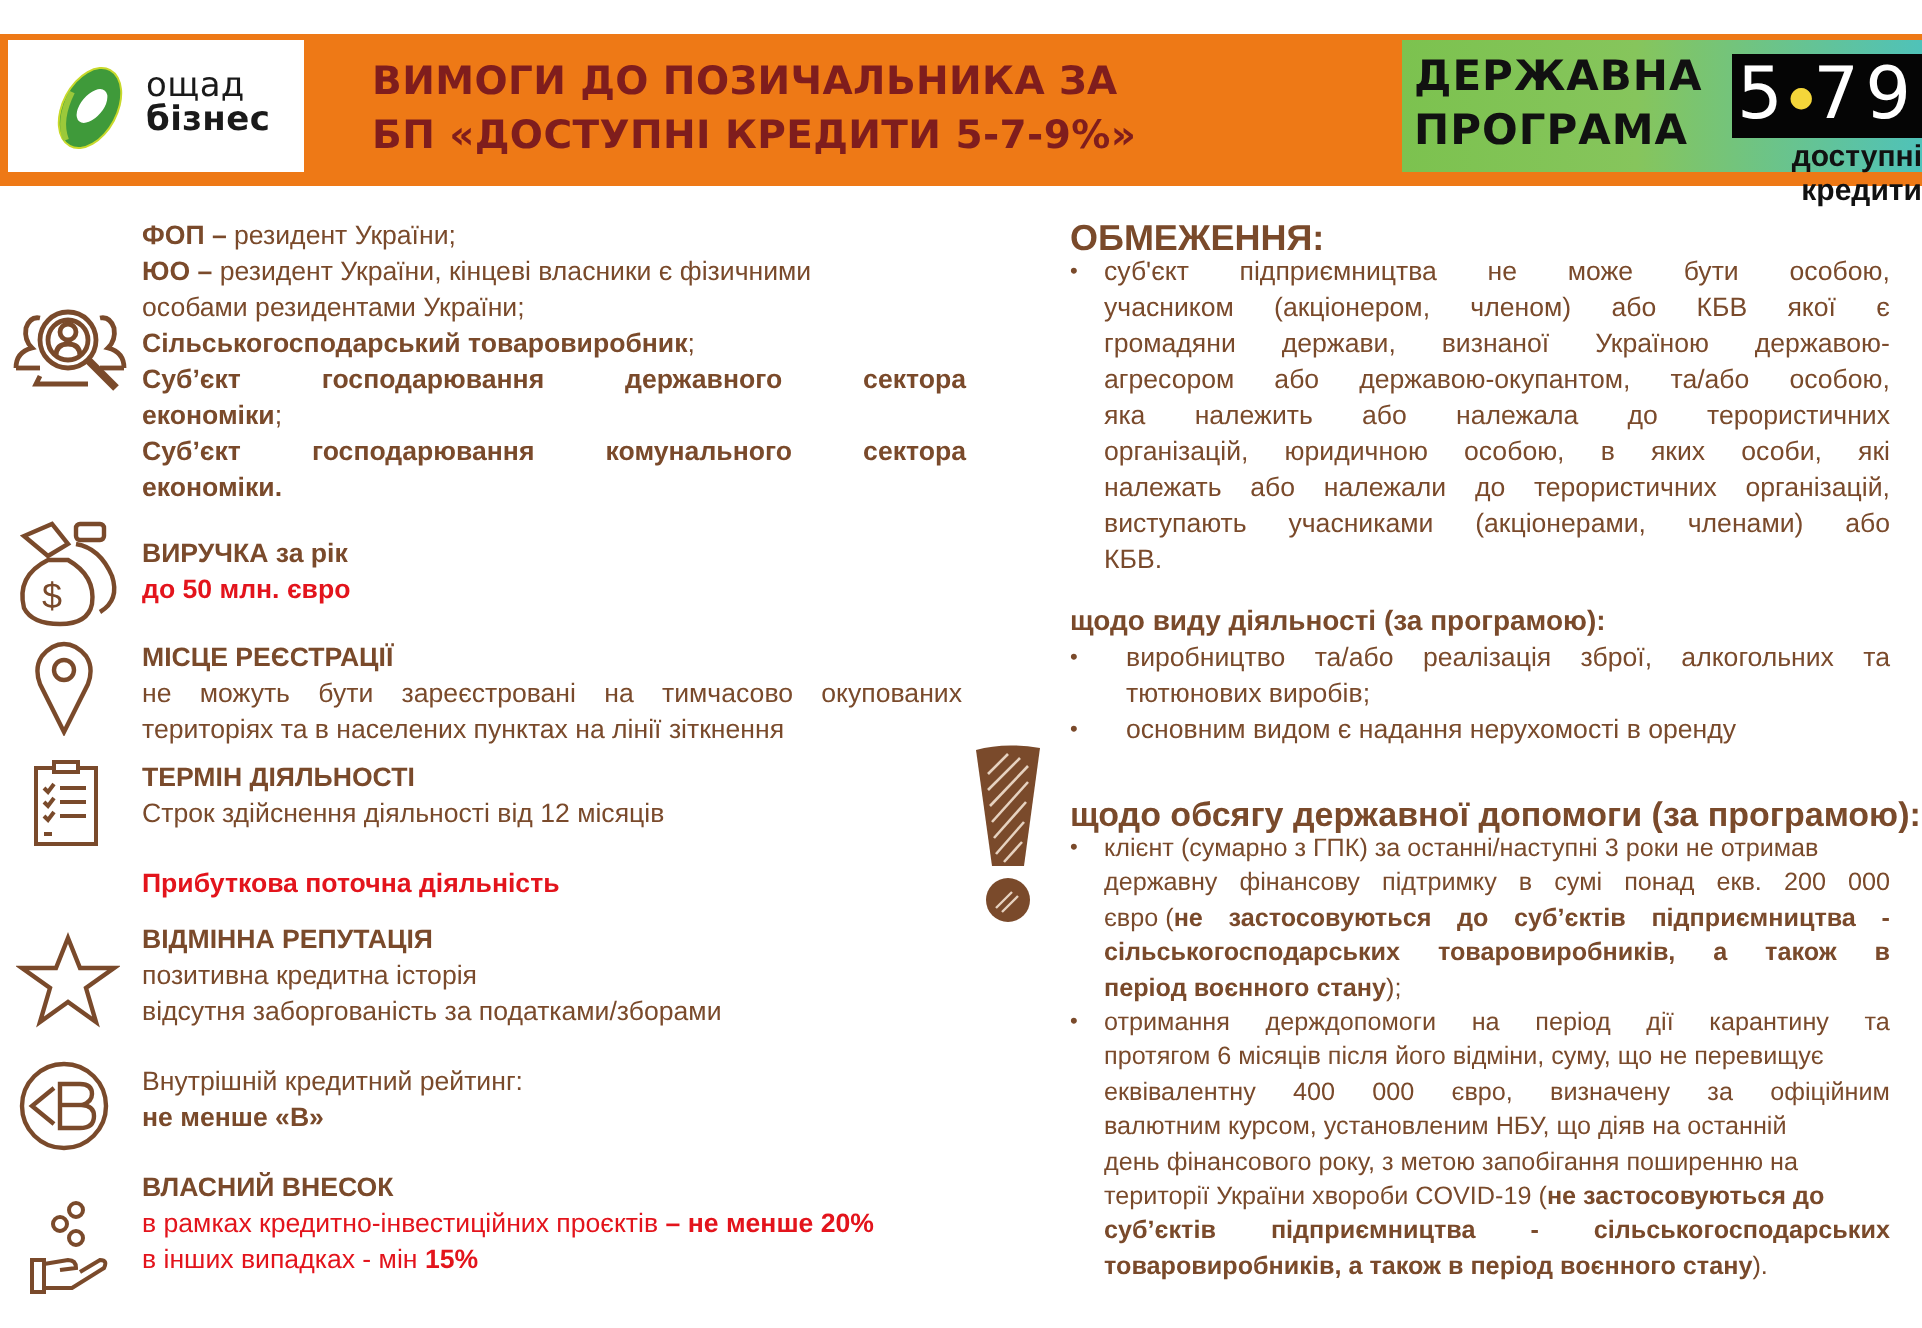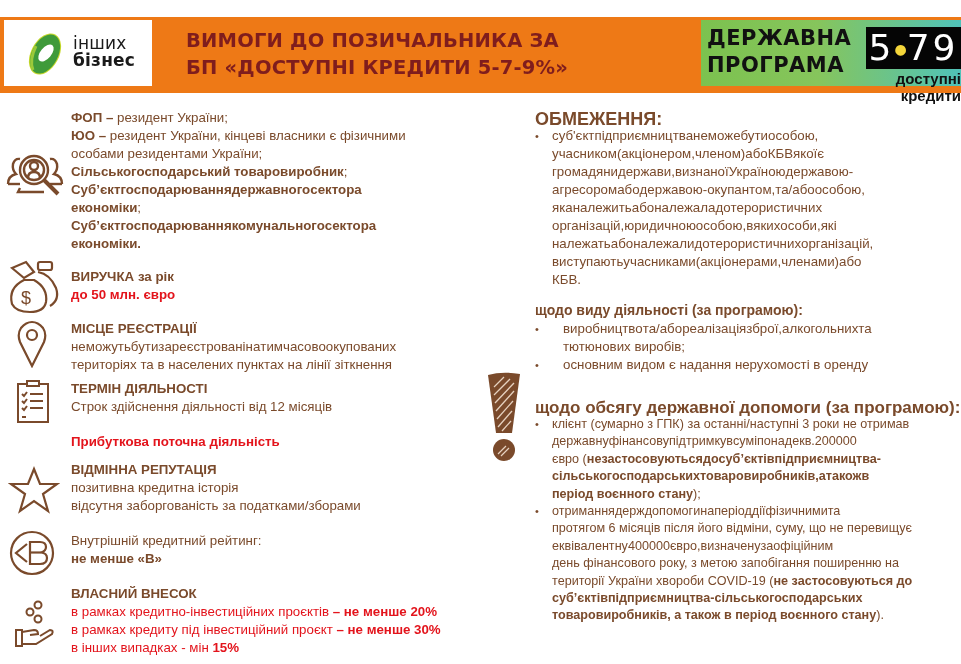--- a/index.html
+++ b/index.html
@@ -21,40 +21,40 @@
       font-family: "DejaVu Sans", sans-serif; font-size: 36px; line-height: 42px; text-align: center; letter-spacing: 3px; }
     .num-box .dot-y { color: #f4d63a; font-size: 14px; vertical-align: 6px; letter-spacing: 0; }
     .num-box .seven { color: #ffffff; }
     .num-caption { position: absolute; left: 165px; top: 50px; width: 95px; text-align: right; font-weight: bold; font-size: 15px; color: #111; }
 
     
     .icon { position: absolute; }
     .block { position: absolute; font-size: 13.3px; line-height: 18px; }
     .b { font-weight: bold; }
     .red { color: #e3141c; }
-    .jline { display: flex; justify-content: flex-start; }
+    .jline { display: flex; justify-content: space-between; }
 
     
     .r-title { position: absolute; font-weight: bold; font-size: 18px; }
     .bullet-row { display: flex; }
     .bullet-row .dot { flex: 0 0 auto; }
   </style>
 </head>
 <body>
 
 <div class="header">
   <div class="logo-box">
     <svg class="logo-mark" viewBox="0 0 42 48">
       <ellipse cx="21" cy="24" rx="14" ry="22" transform="rotate(28 21 24)" fill="#c8d92b"></ellipse>
       <ellipse cx="21" cy="24" rx="13" ry="21" transform="rotate(28 21 24)" fill="#3f9a3a"></ellipse>
       <ellipse cx="22" cy="23" rx="5.5" ry="10" transform="rotate(40 22 23)" fill="#ffffff"></ellipse>
       <path d="M9 40 Q5 30 12 16" stroke="#9bc93a" stroke-width="3" fill="none"></path>
     </svg>
     <div class="logo-text">
-      <div>інших</div>
+      <div>ощад</div>
       <div>бізнес</div>
     </div>
   </div>
 
   <div class="header-title">
     <div>ВИМОГИ ДО ПОЗИЧАЛЬНИКА ЗА</div>
     <div>БП «ДОСТУПНІ  КРЕДИТИ 5-7-9%»</div>
   </div>
 
   <div class="program-badge">
@@ -174,21 +174,20 @@
   <circle cx="24" cy="5" r="3.5"></circle>
   <circle cx="16" cy="12" r="3.5"></circle>
   <circle cx="24" cy="19" r="3.5"></circle>
   <rect x="2" y="30" width="6" height="16"></rect>
   <path d="M8 32 L20 30 Q24 30 24 34 L16 35"></path>
   <path d="M8 44 L22 44 L38 34 Q40 30 36 30 L26 36"></path>
 </svg>
 <div class="block" style="left:71px;top:585px;width:420px">
   <div class="b">ВЛАСНИЙ ВНЕСОК</div>
   <div class="red"><span>в рамках кредитно-інвестиційних проєктів </span><span class="b">– не менше 20%</span></div>
-  <div class="red"><span>в рамках кредиту під інвестиційний проєкт </span><span class="b">– не менше 30%</span></div>
   <div class="red"><span>в інших випадках - мін </span><span class="b">15%</span></div>
 </div>
 
 <svg class="icon" style="left:486px;top:371px;width:36px;height:92px" viewBox="0 0 36 92">
   <path d="M2 4 Q16 0 34 3 L26 62 L10 62 Z" fill="#7a4a2b"></path>
   <g stroke="#e6d2c0" stroke-width="1.3">
     <path d="M8 16 L18 6"></path>
       <path d="M8 24 L24 8"></path>
       <path d="M9 32 L28 12"></path>
       <path d="M10 40 L28 20"></path>
@@ -332,33 +331,34 @@
   </div>
   <div class="bullet-row">
     <span class="dot" style="width:17px;font-size:11px">•</span>
     <div style="flex:1">
       <div class="jline">
           <span>отримання</span>
           <span>держдопомоги</span>
           <span>на</span>
           <span>період</span>
           <span>дії</span>
-          <span>фізичними</span>
+          <span>карантину</span>
           <span>та</span>
         </div>
       <div>протягом 6 місяців після його відміни, суму, що не перевищує</div>
       <div class="jline">
           <span>еквівалентну</span>
           <span>400</span>
           <span>000</span>
           <span>євро,</span>
           <span>визначену</span>
           <span>за</span>
           <span>офіційним</span>
         </div>
+      <div>валютним курсом, установленим НБУ, що діяв  на останній</div>
       <div>день фінансового року, з метою запобігання поширенню на</div>
       <div><span>території України хвороби COVID-19 (</span><span class="b">не застосовуються до</span></div>
       <div class="jline b">
           <span>суб’єктів</span>
           <span>підприємництва</span>
           <span>-</span>
           <span>сільськогосподарських</span>
         </div>
       <div><span class="b">товаровиробників, а також в період воєнного стану</span><span>).</span></div>
     </div>

